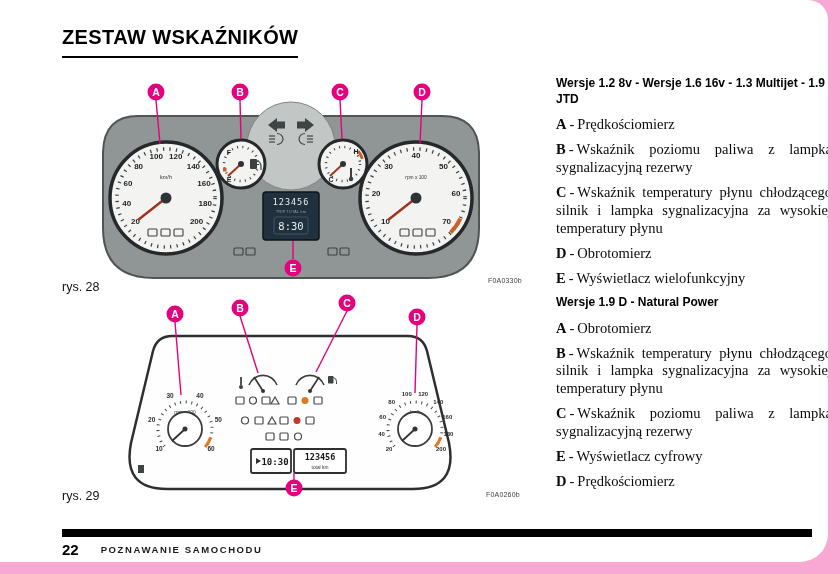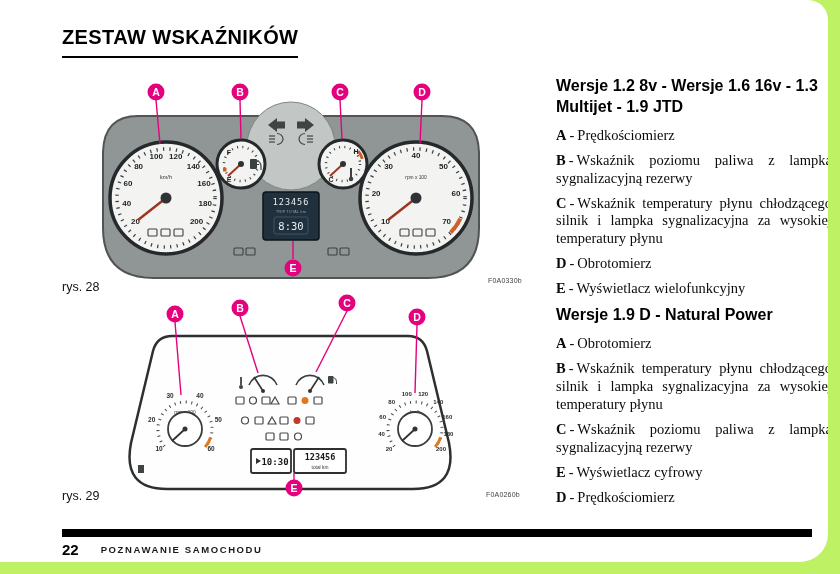--- a/index.html
+++ b/index.html
@@ -1,24 +1,24 @@
 <!DOCTYPE html>
 <html><head>
 <meta charset="utf-8">
 <style>
   *{box-sizing:border-box}
   html,body{margin:0;padding:0;background:#444;font-family:"Liberation Sans",sans-serif}
-  .page{position:relative;width:840px;height:574px;background:#bef264;overflow:hidden}
+  .page{position:relative;width:840px;height:574px;background:#f9a8d4;overflow:hidden}
   .content{position:absolute;left:0;top:0;right:12px;bottom:12px;background:#fff;border-radius:0 20px 28px 0;overflow:hidden}
   .title{position:absolute;left:62px;top:26px;margin:0;font-size:20px;font-weight:bold;letter-spacing:.4px;color:#000;border-bottom:2px solid #000;padding-bottom:7px}
   .figure{position:absolute}
   .fig-label{position:absolute;font-size:12.5px;color:#111}
   .fig-code{position:absolute;font-size:7px;color:#444;letter-spacing:.2px}
   .right-col{position:absolute;left:556px;top:76px;width:276px}
-  .sec-heading{font-size:16px;font-weight:bold;line-height:1.3;margin:0 0 9px;color:#000}
+  .sec-heading{font-size:12px;font-weight:bold;line-height:1.3;margin:0 0 9px;color:#000}
   .sec2{margin-top:4px}
   .item{font-family:Liberation Serif, serif;font-size:14.5px;line-height:1.24;text-align:justify;margin:0 0 7px;color:#0a0a0a}
   .item b{font-weight:bold}
   .item .dash{margin:0 3px}
   .footer{position:absolute;left:62px;right:16px;bottom:4px;border-top:8px solid #000000;padding-top:4px;display:flex;align-items:center}
   .footer .pnum{font-size:15px;font-weight:bold;color:#000}
   .footer .sname{font-size:9.5px;font-weight:bold;letter-spacing:1.6px;margin-left:22px;color:#1a1a1a}
   svg text{text-anchor:middle}
   .g8{font:bold 8px "Liberation Sans",sans-serif;fill:#1d2022}
   .g7{font:bold 7px "Liberation Sans",sans-serif;fill:#1d2022}

